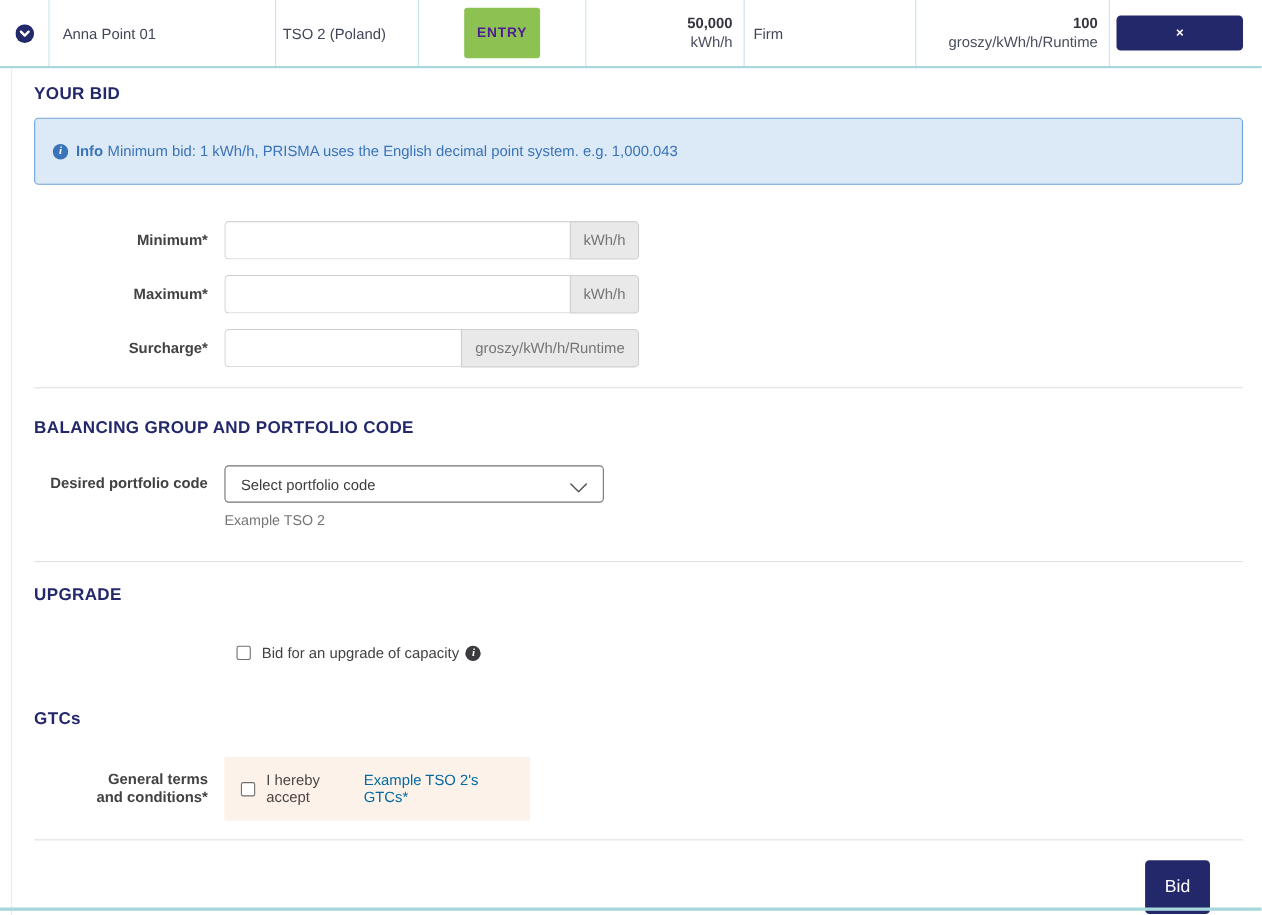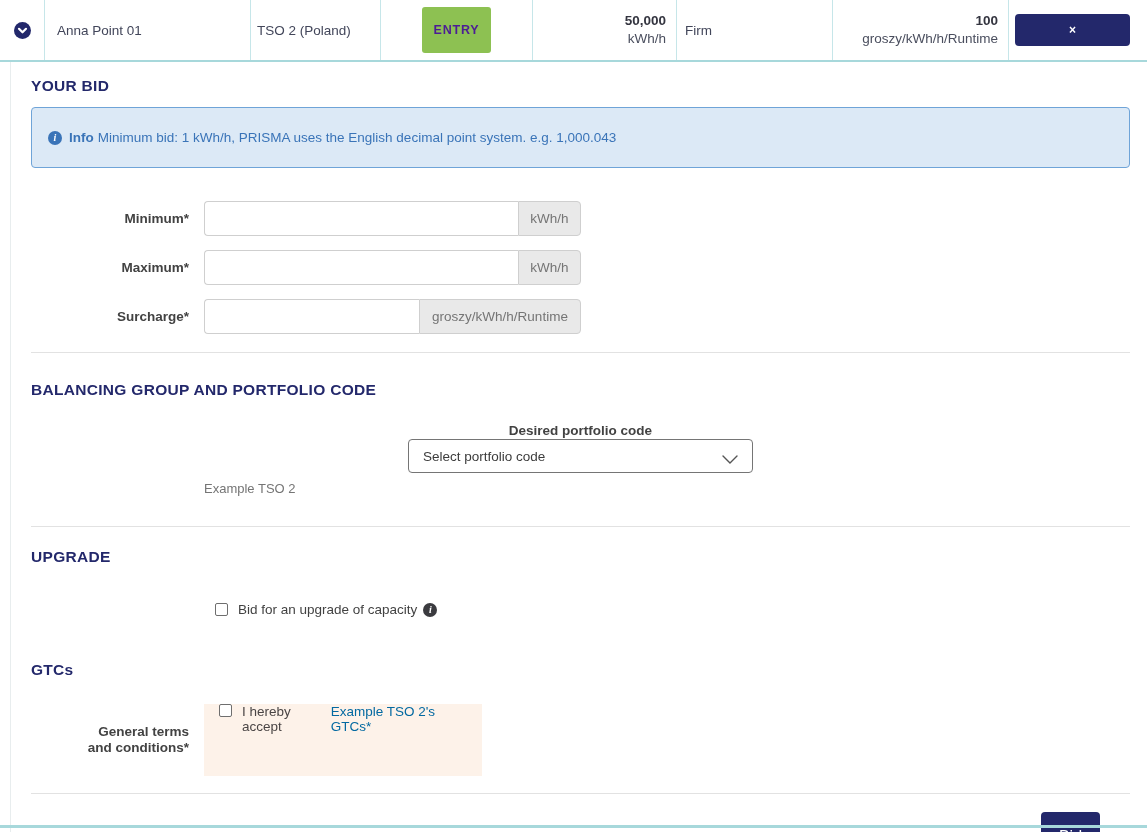--- a/index.html
+++ b/index.html
@@ -106,21 +106,21 @@
   .help-text { color: #757575; font-size: 13px; margin: 8px 0 0 173px; }
 
   .checkbox {
     width: 13px; height: 13px; border: 1px solid #6e6e6e; border-radius: 2px;
     background: #fff; display: inline-block; flex: none; margin-right: 10px; cursor: pointer;
   }
   .check-row { display: flex; align-items: center; margin-left: 184px; color: #424242; }
 
   .gtc-row { display: flex; align-items: center; }
   .gtc-box {
-    width: 278px; height: 72px; background: #fdf2e9; display: flex; align-items: flex-start;
+    width: 278px; height: 58px; background: #fdf2e9; display: flex; align-items: center;
     padding: 0 15px; color: #4a4545;
   }
   .gtc-link { color: #0369a1; text-decoration: none; cursor: pointer; margin-left: 4px; }
 
   .footer-row { display: flex; justify-content: flex-end; margin-top: 18px; }
   .bid-btn {
     background: #23286b; color: #fff; border: none; border-radius: 4px;
     width: 59px; height: 49px; font-size: 16px; cursor: pointer; margin-right: 30px;
     font-family: "Liberation Sans", sans-serif;
   }
@@ -195,21 +195,21 @@
     <div class="input-group">
       <input class="field w-215" type="text" value="" style="">
       <div class="addon w-162">groszy/kWh/h/Runtime</div>
     </div>
   </div>
 
   <hr class="divider">
 
   <h2 class="section h-portfolio">BALANCING GROUP AND PORTFOLIO CODE</h2>
 
-  <div class="form-row" style="margin-bottom:0;flex-direction:column;">
+  <div class="form-row" style="margin-bottom:0;">
     <div class="label-col">Desired portfolio code</div>
     <div class="select-box">
       <span>Select portfolio code</span>
       <span class="chevron-svg">
         <svg viewBox="0 0 16 9" width="16" height="9">
           <path d="M1 1 L8 8 L15 1" stroke="#555555" stroke-width="1.4" fill="none" stroke-linecap="round"></path>
         </svg>
       </span>
     </div>
   </div>

